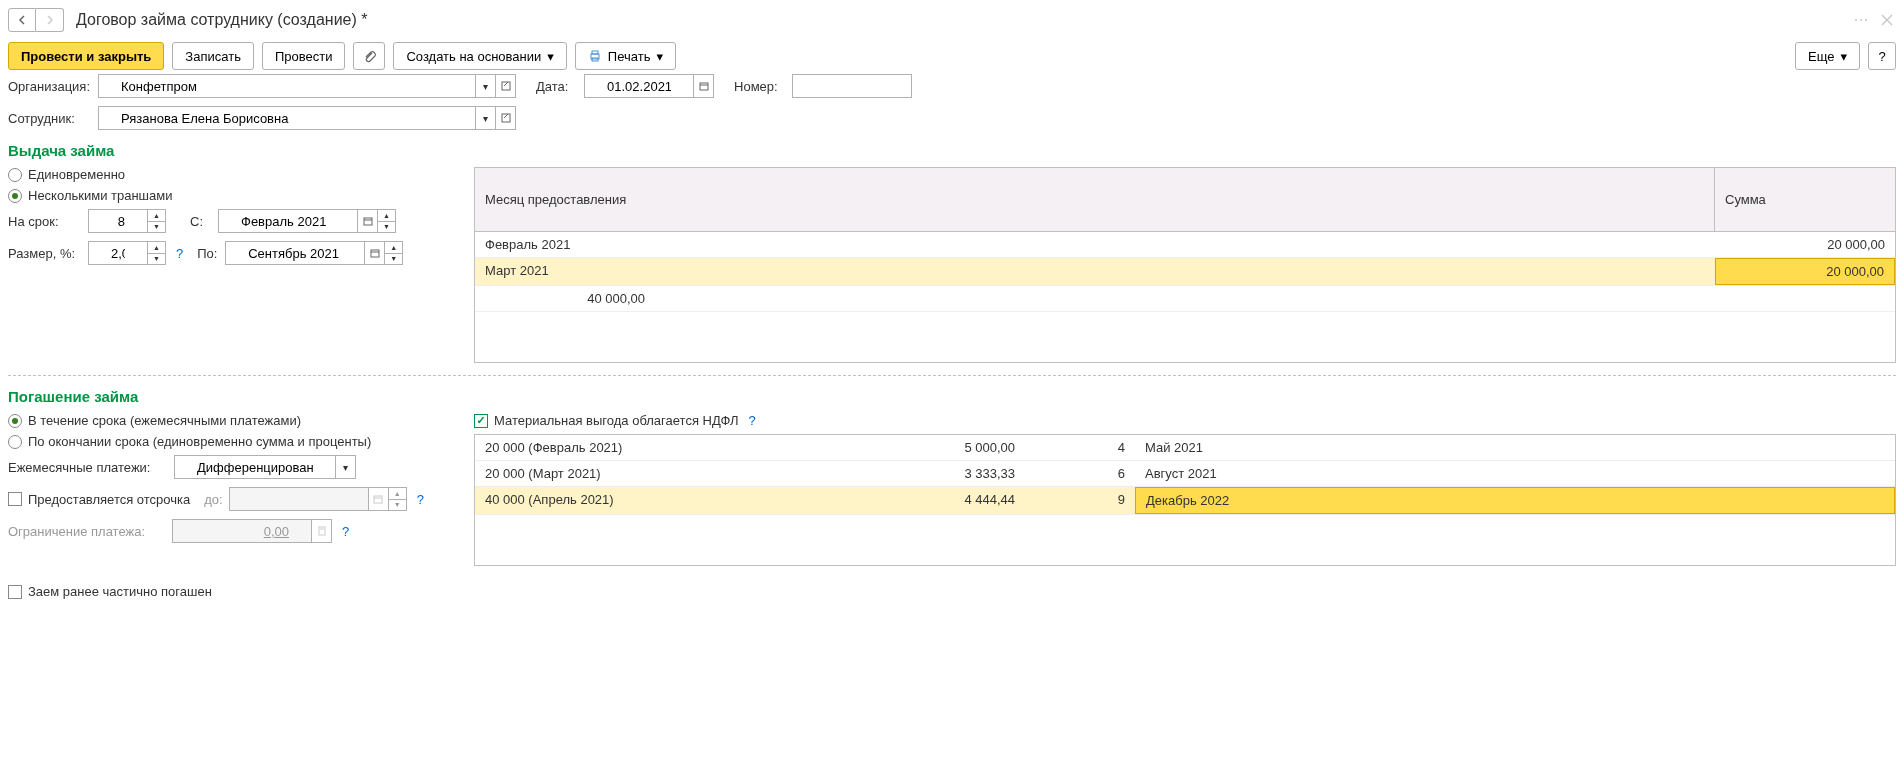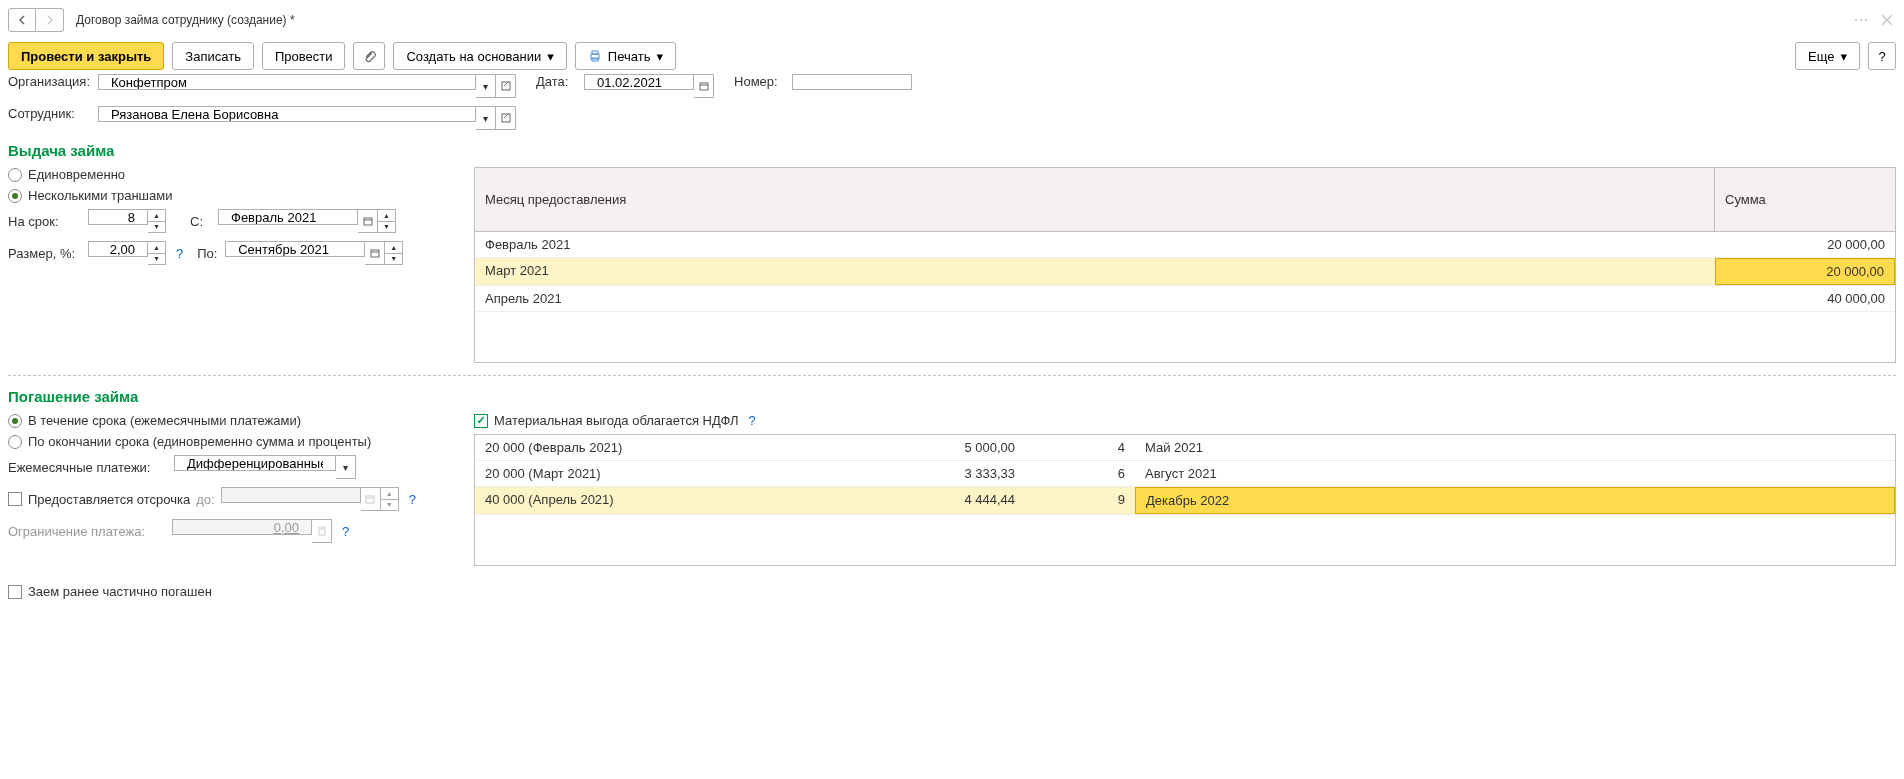--- a/index.html
+++ b/index.html
@@ -4,36 +4,36 @@
 <style>
 * { box-sizing: border-box; margin: 0; padding: 0; }
 body { font-family: Arial, sans-serif; font-size: 13px; color: #333; background: #fff; padding: 8px; }
 
 
 .header { display: flex; align-items: center; margin-bottom: 10px; }
 .nav-btns { display: flex; gap: 0; margin-right: 12px; }
 .nav-btn { width: 28px; height: 24px; border: 1px solid #b0b0b0; background: #fff; display: flex; align-items:center; justify-content:center; cursor:pointer; }
 .nav-btn:first-child { border-radius: 3px 0 0 3px; }
 .nav-btn:last-child { border-radius: 0 3px 3px 0; border-left:none; }
-.title { font-size: 12px; flex:1; }
+.title { font-size: 16px; flex:1; }
 .hdr-right { display:flex; gap:8px; align-items:center; }
 .hdr-icon { width:18px; height:18px; cursor:pointer; display:flex; align-items:center; justify-content:center; opacity:0.5; }
 
 
 .toolbar { display:flex; gap:8px; align-items:center; margin-bottom: 4px; }
 .btn { border:1px solid #b0b0b0; background:#fff; padding: 4px 12px; border-radius:3px; cursor:pointer; font-size:13px; height:28px; display:inline-flex; align-items:center; gap:6px; }
 .btn-yellow { background:#ffdb4d; border-color:#d4a800; font-weight:bold; }
 .btn-icon { width:32px; padding:4px; justify-content:center; }
 .toolbar-spacer { flex:1; }
 
 
-.form-row { display:flex; align-items:flex-start; gap:8px; margin-bottom: 8px; }
+.form-row { display:flex; align-items:center; gap:8px; margin-bottom: 8px; }
 .label { min-width: 82px; }
 .input-group { display:flex; position:relative; }
-.input { border:1px solid #b0b0b0; height:16px; padding:2px 12px; font-size:13px; }
+.input { border:1px solid #b0b0b0; height:24px; padding:2px 22px; font-size:13px; }
 .input-btn { width:20px; height:24px; border:1px solid #b0b0b0; border-left:none; background:#fff; display:flex; align-items:center; justify-content:center; cursor:pointer; font-size:10px; }
 .spinner { width:18px; height:24px; border:1px solid #b0b0b0; border-left:none; background:#fff; display:flex; flex-direction:column; }
 .spinner-btn { flex:1; display:flex; align-items:center; justify-content:center; font-size:7px; cursor:pointer; }
 .spinner-btn:first-child { border-bottom:1px solid #b0b0b0; }
 
 
 .section-title { color:#009646; font-weight:bold; font-size:15px; margin: 12px 0 8px 0; }
 .two-col { display:flex; gap:16px; }
 .left-col { width:450px; }
 .right-col { flex:1; }
@@ -240,21 +240,20 @@
       <div class="tbl-body" id="issue-body">
           <div class="tbl-row">
             <div class="cell" style="flex:1">Февраль 2021</div>
             <div class="cell num" style="width:180px">20 000,00</div>
           </div>
           <div class="tbl-row highlight selected-cell">
             <div class="cell" style="flex:1">Март 2021</div>
             <div class="cell num" style="width:180px">20 000,00</div>
           </div>
           <div class="tbl-row">
-            <div class="cell" style="flex:1">Апрель 2021</div>
             <div class="cell num" style="width:180px">40 000,00</div>
           </div>
         </div>
     </div>
   </div>
 </div>
 
 <hr class="dashed-divider">
 
 <div class="section-title">Погашение займа</div>
@@ -275,21 +274,21 @@
         <input class="input" style="width: 162px;" value="Дифференцированные пла">
         <div class="input-btn">▾</div>
       </div>
     </div>
 
     <div class="ctrl-row">
       <div class="radio-row" style="margin-bottom:0">
         <div class="checkbox"></div>
         <span>Предоставляется отсрочка</span>
       </div>
-      <span class="disabled" style="">до:</span>
+      <span class="disabled" style="margin-left:8px">до:</span>
       <div class="input-group">
         <input class="input disabled" style="width: 140px; background: rgb(245, 245, 245);" disabled="" value="">
         <div class="input-btn disabled">
             <svg width="10" height="10" viewBox="0 0 10 10">
               <rect x="1" y="2" width="8" height="7" fill="none" stroke="#ccc"></rect>
               <line x1="1" y1="4" x2="9" y2="4" stroke="#ccc"></line>
             </svg>
           </div>
         <div class="spinner disabled">
             <div class="spinner-btn">▲</div>

